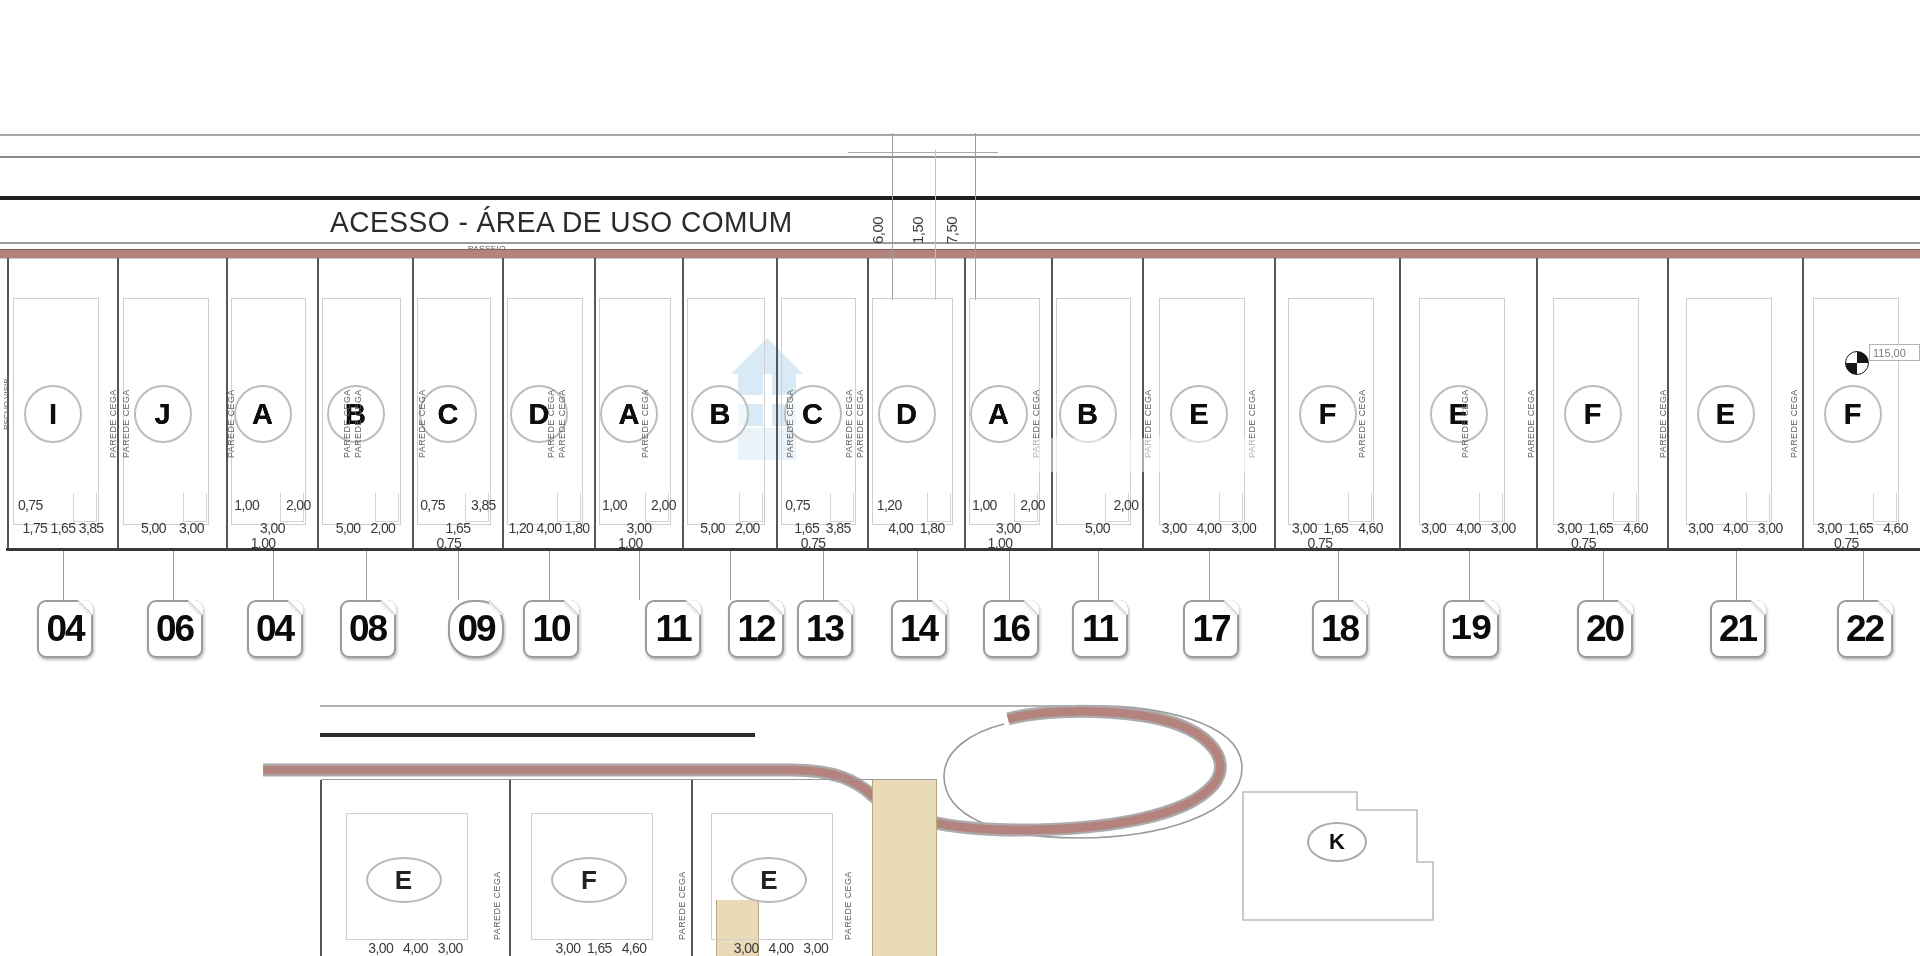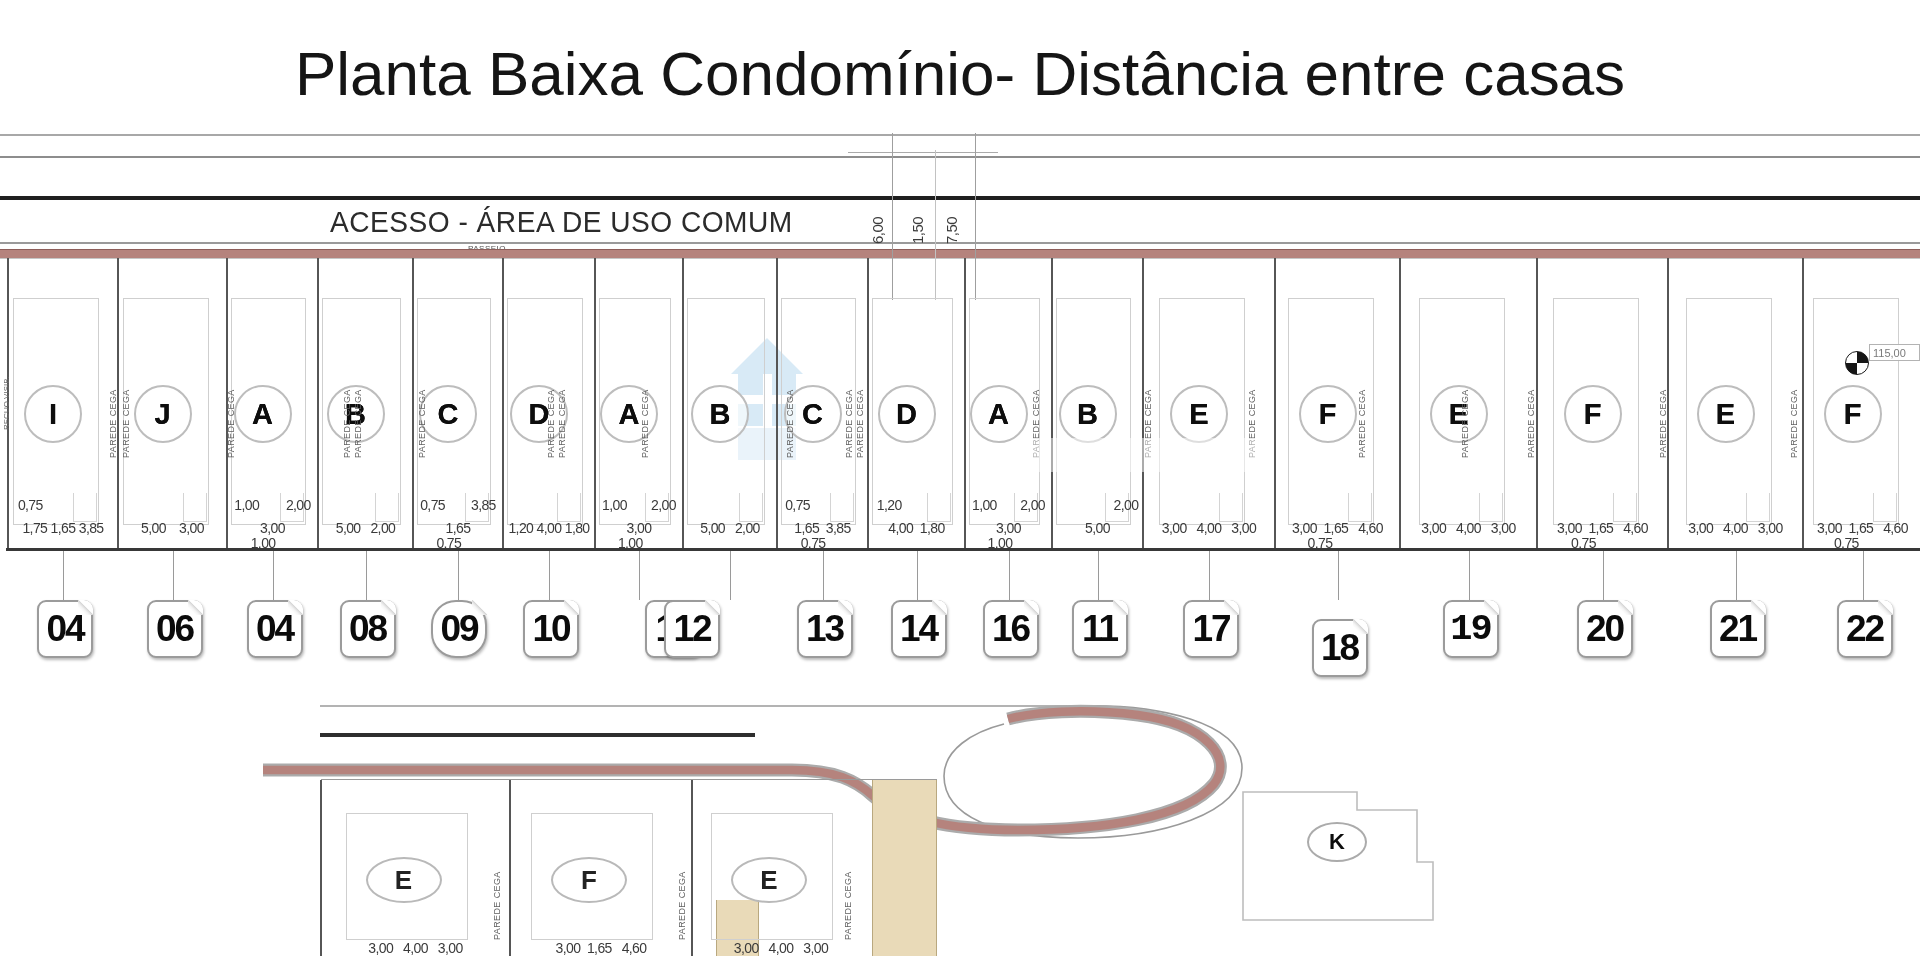--- a/index.html
+++ b/index.html
@@ -86,21 +86,20 @@
   .survey-box{position:absolute;left:1869px;top:344px;width:51px;height:17px;background:rgba(255,255,255,.92);
           border:1px solid #b3b3b3;font-size:11px;color:#7a7a7a;display:flex;align-items:center;
           justify-content:flex-start;padding-left:3px;box-sizing:border-box;}
   svg.roads{position:absolute;left:0;top:0;pointer-events:none;}
 </style>
 </head>
 <body>
 
 <div class="stage">
 
-  <div class="title">Planta Baixa Condomínio- Distância entre casas</div>
 
   <div class="hline hl1"></div>
   <div class="hline hl2"></div>
   <div class="hline hl3"></div>
   <div class="hline hl4"></div>
   <div class="access-label">ACESSO - ÁREA DE USO COMUM</div>
   <div class="passeio">PASSEIO</div>
   <div class="redband"></div>
   <div class="lotstopline"></div>
 
@@ -304,39 +303,39 @@
   <div id="stems-layer">
       <div class="stem" style="left: 63px;"></div>
       <div class="numbox" style="left: 37px;">04</div>
       <div class="stem" style="left: 172.5px;"></div>
       <div class="numbox" style="left: 146.5px;">06</div>
       <div class="stem" style="left: 272.5px;"></div>
       <div class="numbox" style="left: 246.5px;">04</div>
       <div class="stem" style="left: 365.5px;"></div>
       <div class="numbox" style="left: 339.5px;">08</div>
       <div class="stem" style="left: 458px;"></div>
-      <div class="numbox" style="left: 431px; border-radius: 25px;">09</div>
+      <div class="numbox" style="left: 448px; border-radius: 25px;">09</div>
       <div class="stem" style="left: 549px;"></div>
       <div class="numbox" style="left: 523px;">10</div>
       <div class="stem" style="left: 639px;"></div>
       <div class="numbox" style="left: 645px;">11</div>
       <div class="stem" style="left: 730px;"></div>
-      <div class="numbox" style="left: 664px;">12</div>
+      <div class="numbox" style="left: 728px;">12</div>
       <div class="stem" style="left: 822.5px;"></div>
       <div class="numbox" style="left: 796.5px;">13</div>
       <div class="stem" style="left: 916.5px;"></div>
       <div class="numbox" style="left: 890.5px;">14</div>
       <div class="stem" style="left: 1008.5px;"></div>
       <div class="numbox" style="left: 982.5px;">16</div>
       <div class="stem" style="left: 1097.5px;"></div>
       <div class="numbox" style="left: 1071.5px;">11</div>
       <div class="stem" style="left: 1209px;"></div>
       <div class="numbox" style="left: 1183px;">17</div>
       <div class="stem" style="left: 1337.5px;"></div>
-      <div class="numbox" style="left: 1311.5px; margin-top: 19px;">18</div>
+      <div class="numbox" style="left: 1311.5px;">18</div>
       <div class="stem" style="left: 1468.5px;"></div>
       <div class="numbox" style="left: 1442.5px; font-family: Liberation Mono, monospace;">19</div>
       <div class="stem" style="left: 1602.5px;"></div>
       <div class="numbox" style="left: 1576.5px;">20</div>
       <div class="stem" style="left: 1735.5px;"></div>
       <div class="numbox" style="left: 1709.5px;">21</div>
       <div class="stem" style="left: 1862.5px;"></div>
       <div class="numbox" style="left: 1836.5px;">22</div>
     </div>
   <div id="walls-layer">

